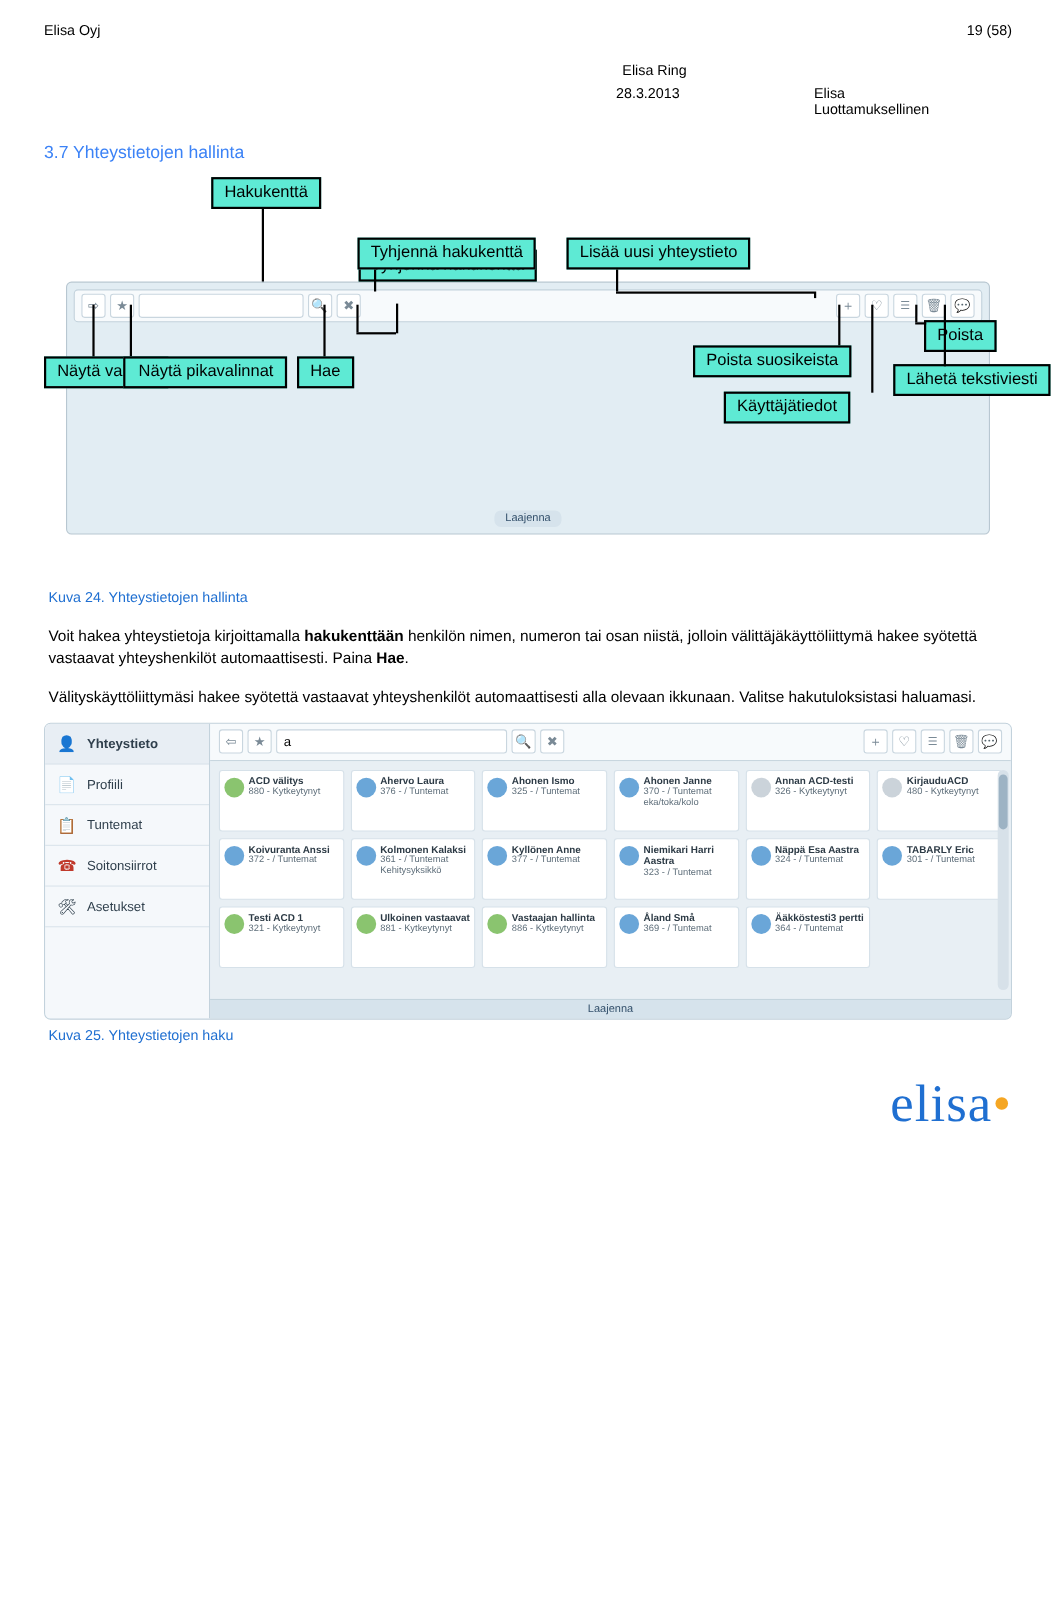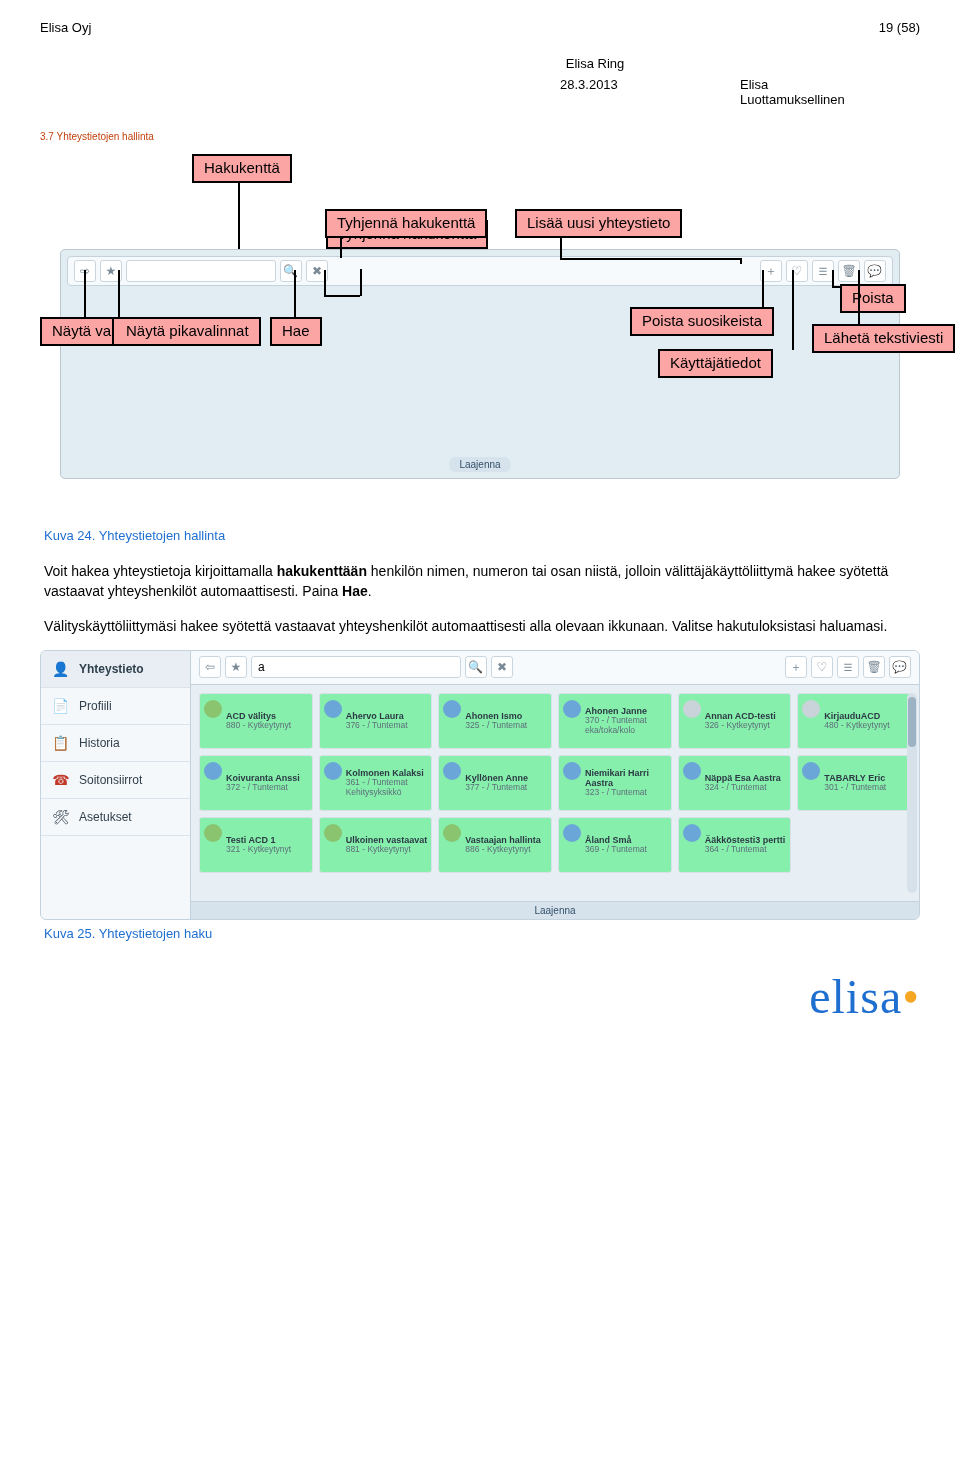--- a/index.html
+++ b/index.html
@@ -10,42 +10,42 @@
     margin: 0 auto;
     color: #000;
     font-size: 13px;
     padding: 20px 40px 40px 40px;
   }
   .doc-header { display: flex; justify-content: space-between; margin-bottom: 6px; }
   .doc-subhead { display: flex; justify-content: space-between; margin-bottom: 24px; }
   .doc-subhead .left { flex:1; }
   .doc-subhead .mid { width: 180px; }
   .doc-subhead .right { width: 180px; text-align: left; }
-  .section-title { color:#c2410c; font-size:10px; margin:10px 0 12px 0; }
+  .section-title { color:#3b82f6; font-size:16px; margin:10px 0 12px 0; }
 
   
   .annot-wrap { position: relative; height: 360px; margin-bottom: 14px; }
   .annot-panel {
     position:absolute; top:95px; left:20px; right:20px; height:230px;
     background:#e2edf3; border:1px solid #b8c7d1; border-radius:5px;
   }
   .annot-toolbar {
     position:absolute; top:6px; left:6px; right:6px; height:30px;
     background:#f7fafc; border:1px solid #c3d2dc; border-radius:4px;
     display:flex; align-items:center; padding:0 6px; gap:4px;
   }
   .tb-btn { width:22px; height:22px; border:1px solid #c9d6df; border-radius:3px; background:#fff; display:inline-flex; align-items:center; justify-content:center; font-size:12px; color:#7a8a96; }
   .tb-input { width:150px; height:22px; border:1px solid #c9d6df; border-radius:3px; background:#fff; }
   .tb-grow { flex:1; }
   .annot-bottom {
     position:absolute; left:50%; bottom:6px; transform:translateX(-50%);
     font-size:10px; color:#33506b; background:#d6e3ec; padding:2px 10px; border-radius:6px;
   }
   .label-box {
-    position:absolute; border:2px solid #000; padding:4px 10px; background:#fca5a5;
+    position:absolute; border:2px solid #000; padding:4px 10px; background:#5eead4;
     font-size:15px; color:#000; line-height:1.1; text-align:left; white-space:nowrap;
   }
   .connector { position:absolute; width:2px; background:#000; }
   .connector.h { height:2px; }
   .caption { color:#1f6fd1; font-size:13px; margin:6px 0 18px 4px; }
   .body-text { color:#000; font-size:14px; line-height:1.45; margin:10px 4px 14px 4px; }
   .body-text b { font-weight:bold; }
 
   
   .shot2 {
@@ -72,23 +72,23 @@
   .main .toolbar .sinput {
     flex:0 0 210px; height:22px; border:1px solid #c9d6df; border-radius:3px;
     background:#fff; padding:2px 6px; font-size:12px;
   }
   .grid {
     flex:1; overflow:hidden; background:#e8eff4; padding:8px 8px 0 8px;
     display:grid; grid-template-columns:repeat(6, 1fr); grid-auto-rows:56px; gap:6px;
     position:relative;
   }
   .card {
-    background:#86efac; border:1px solid #d6e1e9; border-radius:3px;
+    background:#ffffff; border:1px solid #d6e1e9; border-radius:3px;
     font-size:9px; color:#2c3a45; padding:4px 4px 4px 4px;
-    display:flex; gap:4px; overflow:hidden;align-items:center;
+    display:flex; gap:4px; overflow:hidden;
   }
   .card .pico { width:18px; height:18px; flex:0 0 18px; border-radius:50%; align-self:flex-start; margin-top:2px; }
   .pico.green { background:#8ac46f; }
   .pico.blue  { background:#6aa6d8; }
   .pico.grey  { background:#cbd3da; }
   .card .ctxt { display:flex; flex-direction:column; line-height:1.15; }
   .card .cname { font-weight:bold; font-size:9px; }
   .card .csub { color:#5e6e7a; font-size:8.5px; }
   .scrollbar {
     position:absolute; right:2px; top:8px; bottom:8px; width:10px;
@@ -204,21 +204,21 @@
       <div class="side-item active">
         <span class="side-ico">👤</span>
         <span>Yhteystieto</span>
       </div>
       <div class="side-item">
         <span class="side-ico">📄</span>
         <span>Profiili</span>
       </div>
       <div class="side-item">
         <span class="side-ico">📋</span>
-        <span>Historia</span>
+        <span>Tuntemat</span>
       </div>
       <div class="side-item">
         <span class="side-ico" style="color: rgb(192, 57, 43);">☎</span>
         <span>Soitonsiirrot</span>
       </div>
       <div class="side-item">
         <span class="side-ico">🛠</span>
         <span>Asetukset</span>
       </div>
     </div>

